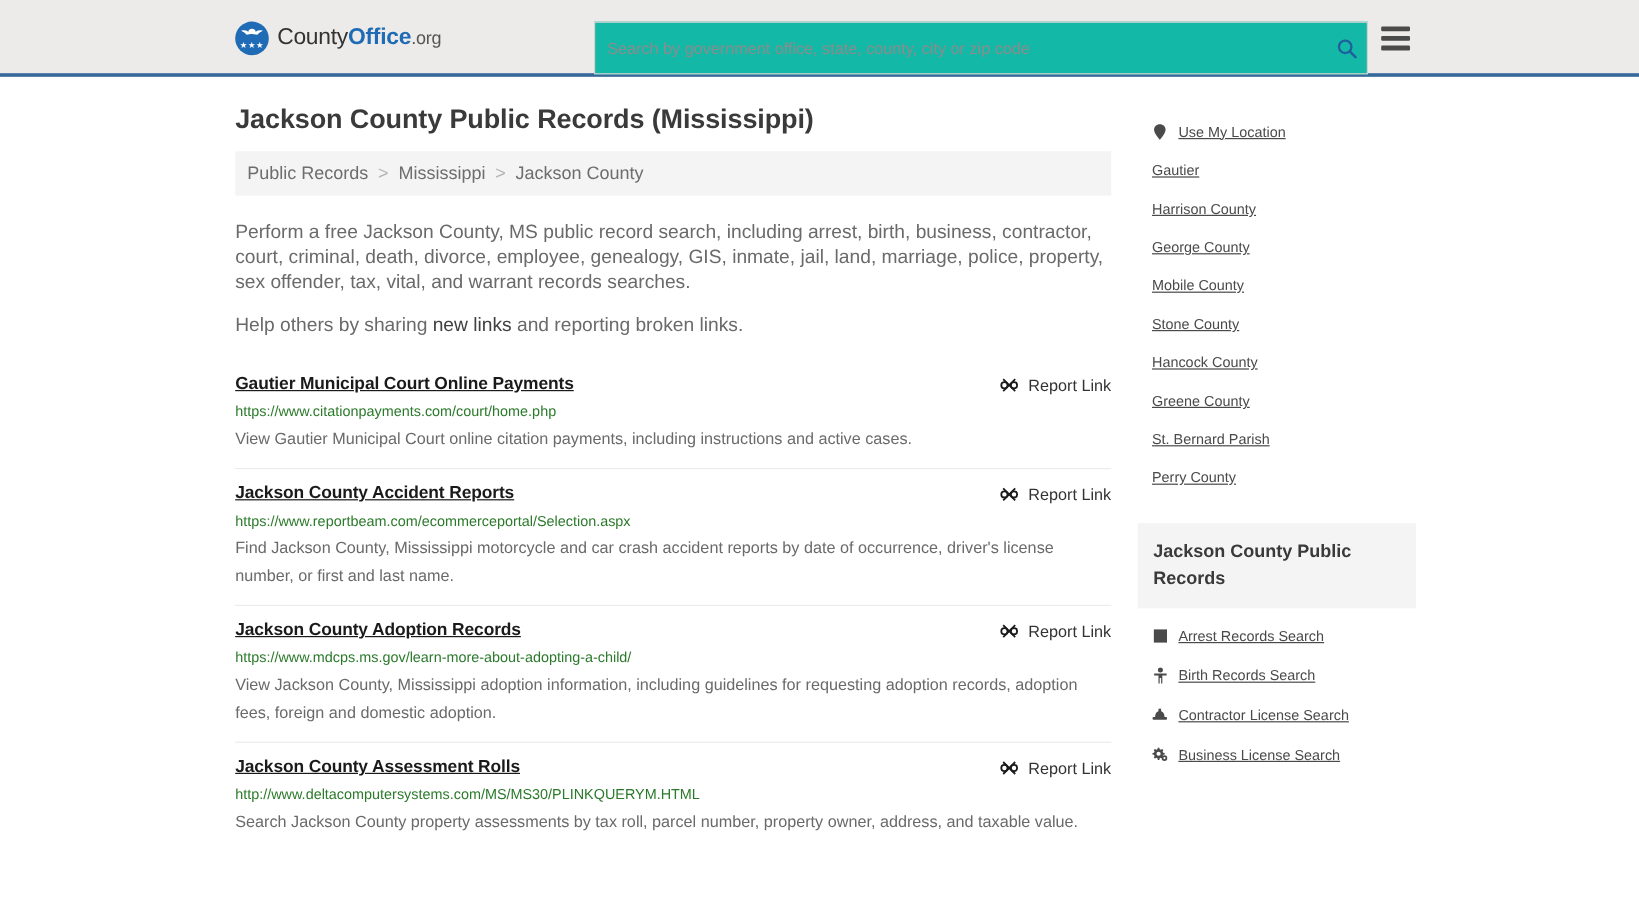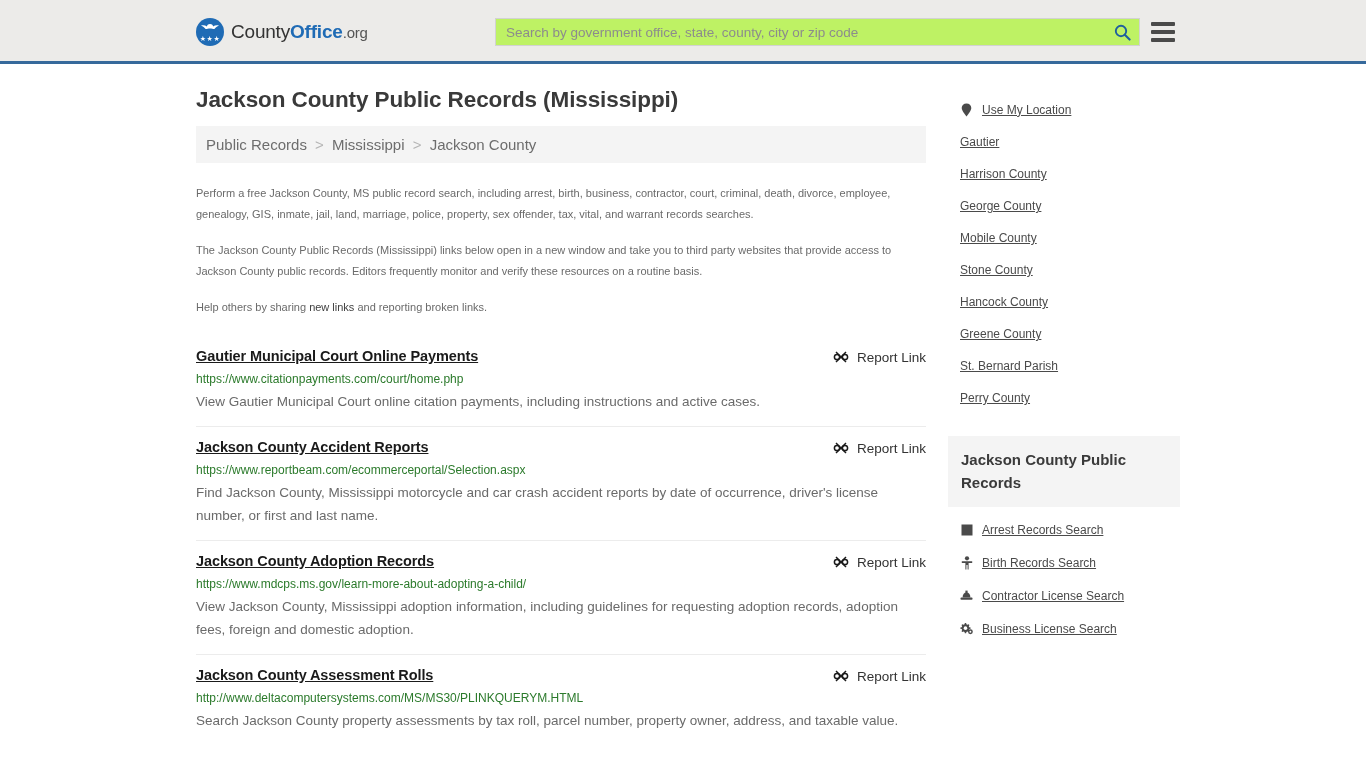--- a/index.html
+++ b/index.html
@@ -61,22 +61,22 @@
   }
   .logo-text .b { color: #1f6bb5; font-weight: 700; }
   .logo-text .c { color: #333333; font-weight: 400; }
   .logo-text .tld { color: #555555; font-size: 15px; }
 
   .search-wrap {
     position: absolute;
     left: 495px;
     top: 18px;
     width: 645px;
-    height: 28px;
-    background: #bef264;
+    height: 44px;
+    background: #14b8a6;
     border: 1px solid #d2d2d2;
     display: flex;
     align-items: center;
   }
   .search-input {
     flex: 1 1 auto;
     border: none;
     outline: none;
     background: transparent;
     font-family: "Liberation Sans", sans-serif;
@@ -129,21 +129,21 @@
   .breadcrumb {
     background: #f4f4f4;
     padding: 10px 10px;
     font-size: 15px;
     color: #6d6d6d;
   }
   .breadcrumb a { color: #6d6d6d; text-decoration: none; }
   .breadcrumb .sep { color: #b4b4b4; margin: 0 4px; }
 
   .intro p {
-    font-size: 11px;
+    font-size: 16px;
     line-height: 21px;
     color: #6a6a6a;
     margin: 15px 0 0 0;
   }
   .intro p.first { margin-top: 20px; }
   .intro a { color: #404040; }
 
   
   .results { margin-top: 20px; }
   .result {
@@ -269,21 +269,20 @@
       <div class="breadcrumb">
         <a>Public Records</a>
         <span class="sep">&gt;</span>
         <a>Mississippi</a>
         <span class="sep">&gt;</span>
         <a>Jackson County</a>
       </div>
 
       <div class="intro">
         <p class="first">Perform a free Jackson County, MS public record search, including arrest, birth, business, contractor, court, criminal, death, divorce, employee, genealogy, GIS, inmate, jail, land, marriage, police, property, sex offender, tax, vital, and warrant records searches.</p>
-        <p>The Jackson County Public Records (Mississippi) links below open in a new window and take you to third party websites that provide access to Jackson County public records. Editors frequently monitor and verify these resources on a routine basis.</p>
         <p><span>Help others by sharing </span><a>new links</a><span> and reporting broken links.</span></p>
       </div>
 
       <div class="results">
 
         <div class="result">
           <div class="result-head">
             <a class="result-title">Gautier Municipal Court Online Payments</a>
             <span class="report-link">
               <svg width="16" height="16" viewBox="0 0 16 16">

